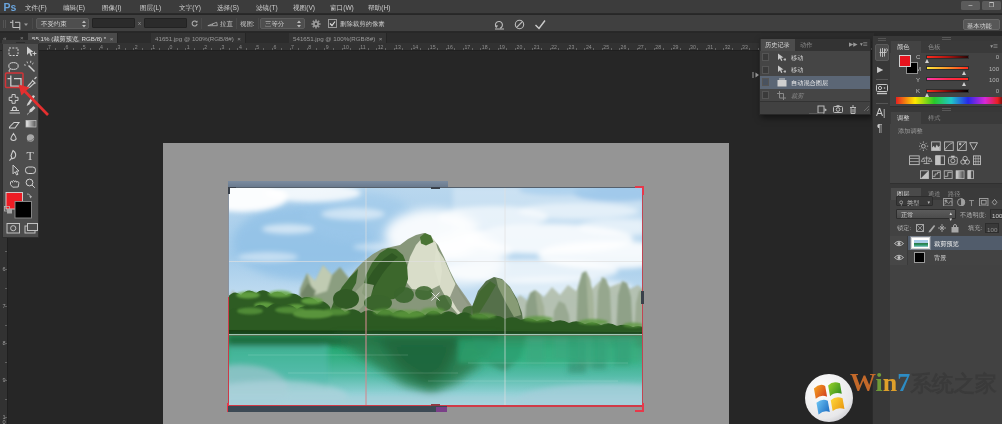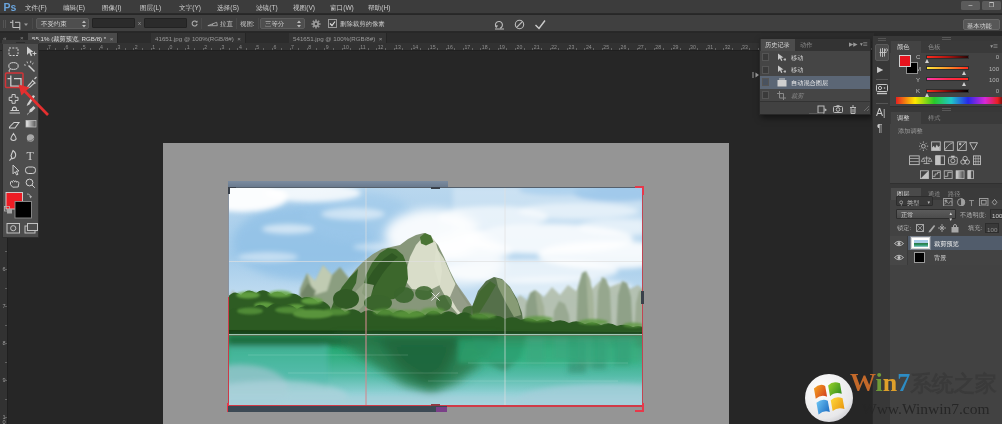--- a/index.html
+++ b/index.html
@@ -906,19 +906,18 @@
     <g transform="translate(25,26) rotate(-10)">
       <path d="M-13 -2.5 Q-6.5 -6.5 -1.5 -2.5 L-1.5 -13.5 Q-6.5 -17.5 -13 -13 Z" fill="url(#wr)"></path>
       <path d="M1.5 -2.5 Q7 -6.5 13.5 -3 L13.5 -13.5 Q7 -17.5 1.5 -13.5 Z" fill="url(#wg)"></path>
       <path d="M-13 1.5 Q-6.5 -2 -1.5 1.5 L-1.5 13 Q-6.5 9.5 -13 13.5 Z" fill="url(#wb)"></path>
       <path d="M1.5 1.5 Q7 -2 13.5 1.5 L13.5 12.5 Q7 9 1.5 12.5 Z" fill="url(#wy)"></path>
     </g>
   </svg>
   <div style="position:absolute;left:50px;top:0px;font-family:'Liberation Serif',serif;font-weight:bold;font-size:26px;line-height:26px;white-space:nowrap;">
     <span style="color:#c4692a;">W</span><span style="color:#6f9a38;">i</span><span style="color:#e0a02a;">n</span><span style="color:#2d8cc4;">7</span><span style="color:#3a3a3a;font-size:22px;letter-spacing:-0.5px;">系统之家</span>
   </div>
-  <div style="position:absolute;left:62px;top:30px;font-family:'Liberation Serif',serif;font-size:15.5px;color:#262626;white-space:nowrap;">Www.Winwin7.com</div>
 </div>
 
 <svg class="abs" style="left:15px;top:81px;z-index:50;" width="40" height="40" viewBox="0 0 40 40">
   <line x1="10" y1="10.5" x2="33" y2="34" stroke="#e42f2f" stroke-width="2.7"></line>
   <path d="M3.5 3.5 L14.5 6.4 L6.4 14.5 Z" fill="#e42f2f"></path>
 </svg>
 
 </body></html>

